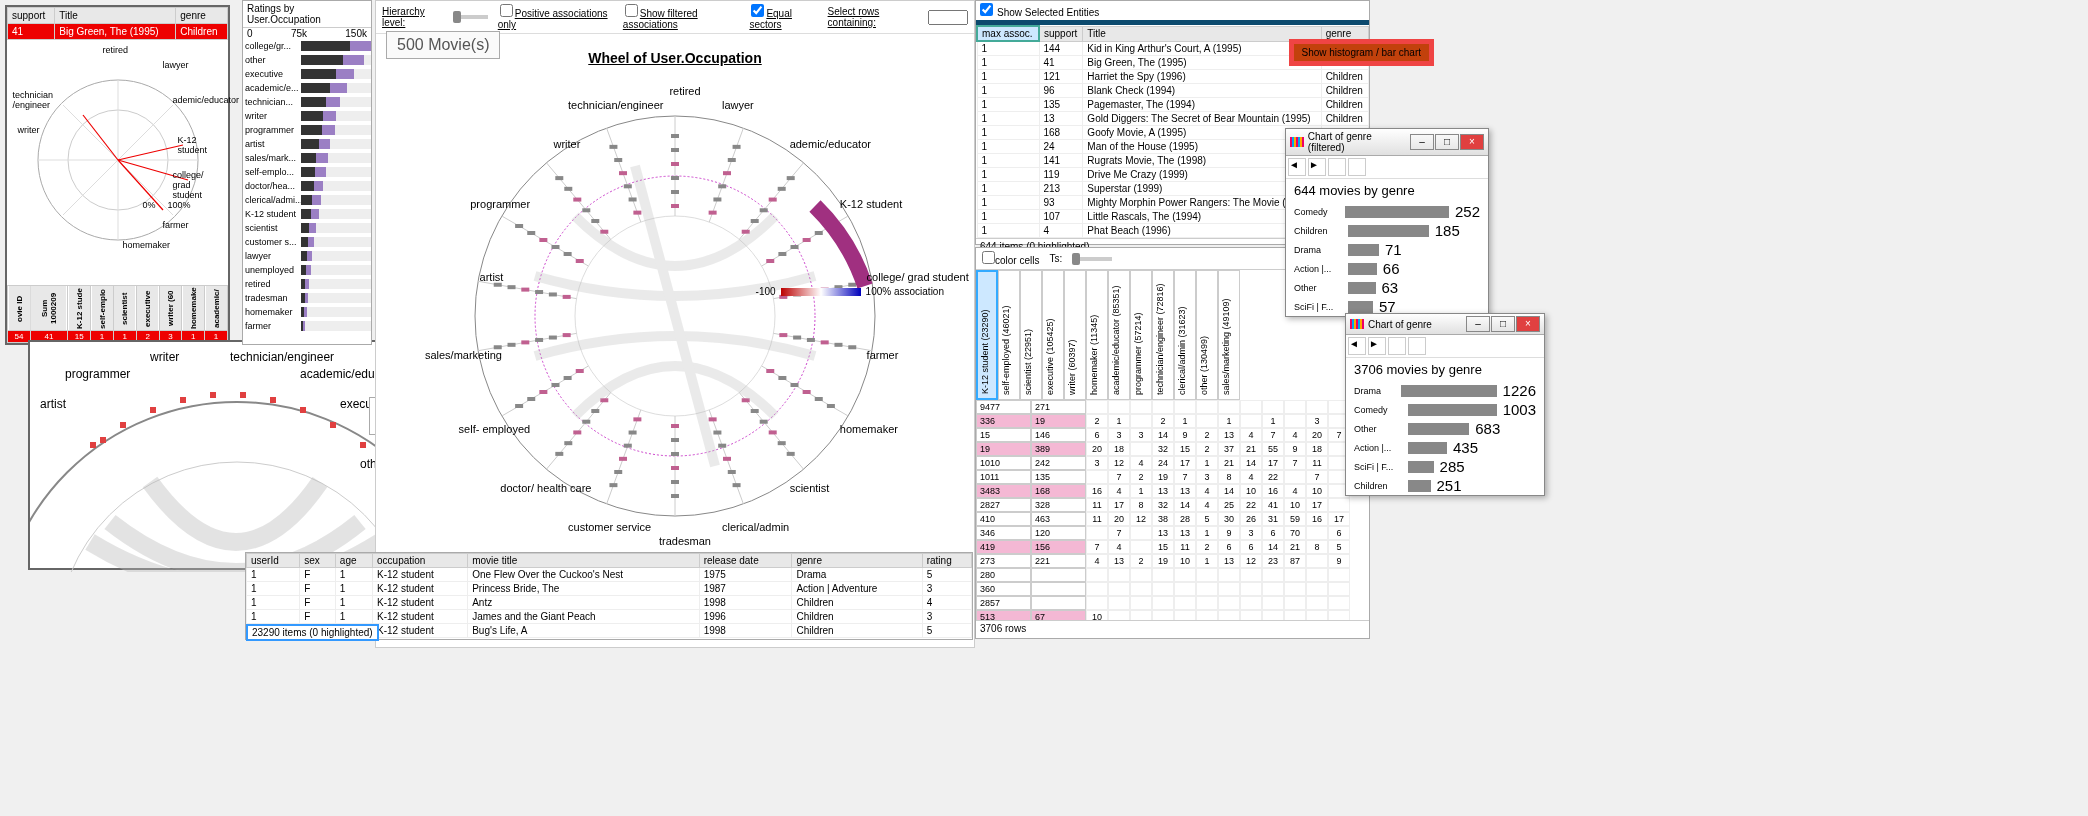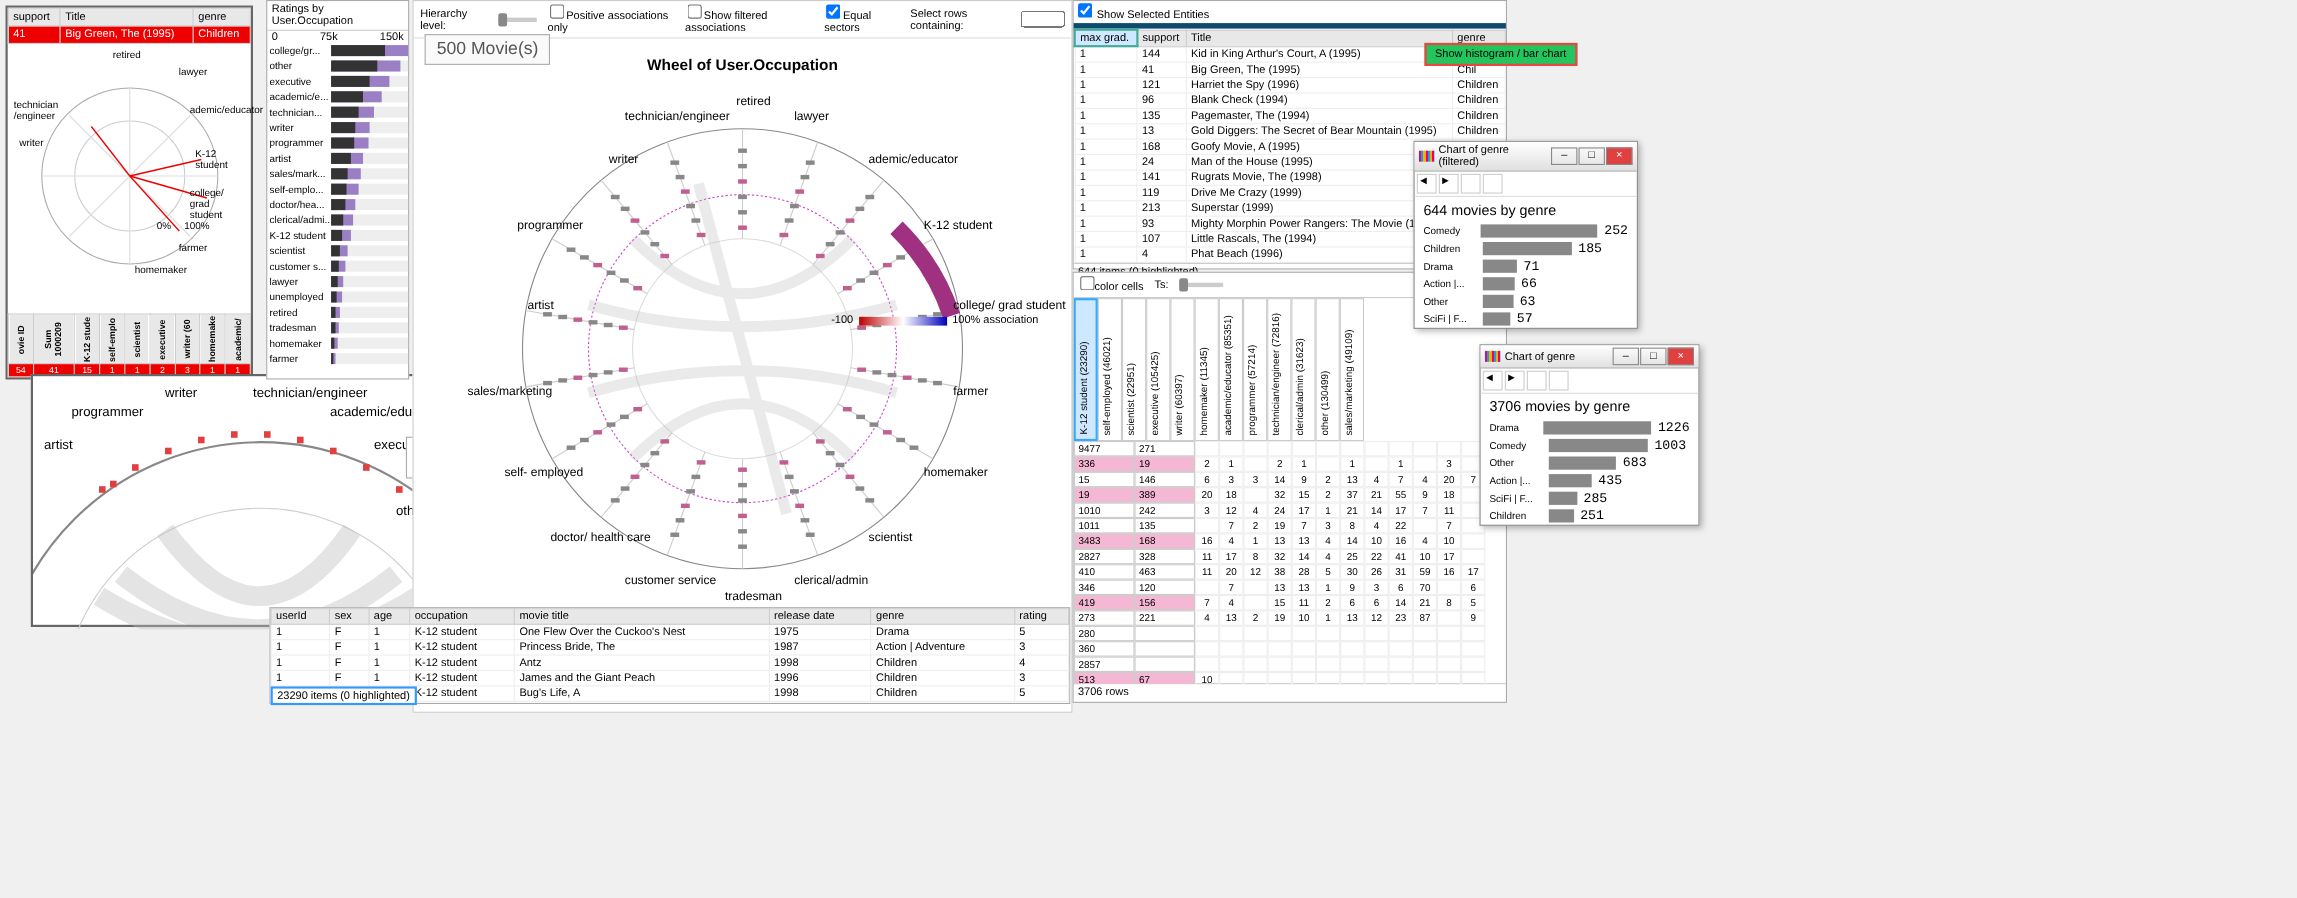--- a/index.html
+++ b/index.html
@@ -25,42 +25,42 @@
 .ratings-panel { position: absolute; left: 242px; top: 0; width: 130px; height: 345px; background: #fff; border: 1px solid #aaa; }
 .ratings-panel .title { font-size: 10px; padding: 2px 4px; border-bottom: 1px solid #ccc; }
 .ratings-panel .ticks { display: flex; justify-content: space-between; padding: 0 4px; font-size: 9px; }
 .ratings-row { display: flex; align-items: center; height: 14px; }
 .ratings-row .lbl { width: 58px; font-size: 9px; padding-left: 2px; overflow: hidden; white-space: nowrap; }
 .ratings-row .bar-holder { flex: 1; height: 10px; position: relative; background: #eee; }
 .ratings-row .bar-a { position: absolute; height: 100%; background: #9b7fc4; }
 .ratings-row .bar-b { position: absolute; height: 100%; background: #333; top: 0; }
 
 
-.wheel-area { position: absolute; left: 375px; top: 0; width: 600px; height: 648px; background: #fff; border: 1px solid #ccc; }
+.wheel-area { position: absolute; left: 375px; top: 0; width: 600px; height: 648px; background: #fff; border: 1px solid #ccc; text-decoration: underline; }
 .wheel-toolbar { display: flex; align-items: center; gap: 10px; padding: 3px 6px; border-bottom: 1px solid #ddd; font-size: 10px; }
 .wheel-toolbar input[type=checkbox] { margin: 0 2px; }
 .slider-mini { width: 40px; height: 4px; background: #ccc; position: relative; display: inline-block; }
 .slider-mini .thumb { position: absolute; width: 8px; height: 12px; background: #888; top: -4px; left: 0; border-radius: 2px; }
 .movie-count { position: absolute; left: 10px; top: 30px; border: 1px solid #aaa; padding: 4px 10px; font-size: 16px; color: #555; background: #fafafa; }
 .wheel-title { text-align: center; font-size: 14px; font-weight: bold; margin-top: 16px; }
 .big-wheel { width: 480px; height: 480px; margin: 10px auto 0; position: relative; }
 .wheel-labels span { position: absolute; font-size: 11px; white-space: nowrap; }
 .assoc-legend { position: absolute; right: 30px; top: 285px; font-size: 10px; display: flex; align-items: center; gap: 5px; }
 .assoc-grad { width: 80px; height: 8px; background: linear-gradient(to right, #b00, #fff, #00b); }
 
 
 .entities-panel { position: absolute; left: 975px; top: 0; width: 395px; height: 245px; background: #fff; border: 1px solid #aaa; }
 .entities-panel .hdr { padding: 2px 4px; border-bottom: 5px solid #0c4a6e; }
 .entities-panel .hdr input { margin-right: 4px; }
 .ent-table { width: 100%; border-collapse: collapse; }
 .ent-table th { background: #e8e8e8; text-align: left; padding: 1px 4px; border: 1px solid #ccc; font-weight: normal; font-size: 10px; }
 .ent-table th.max-assoc { background: #cde8ff; border: 2px solid #4a9; }
 .ent-table td { padding: 1px 4px; border: 1px solid #eee; font-size: 10px; }
 .ent-footer { padding: 2px 4px; border-top: 1px solid #ccc; font-size: 10px; }
-.hist-btn { position: absolute; right: -65px; top: 38px; background: #22c55e; border: 2px solid #ef4444; padding: 3px 8px; font-size: 10px; z-index: 5; }
+.hist-btn { position: absolute; right: -65px; top: 38px; background: #c2410c; border: 5px solid #ef4444; padding: 3px 8px; font-size: 10px; z-index: 5; }
 
 
 .cont-panel { position: absolute; left: 975px; top: 247px; width: 395px; height: 392px; background: #fff; border: 1px solid #aaa; overflow: hidden; }
 .cont-toolbar { padding: 3px 6px; border-bottom: 1px solid #ccc; display: flex; align-items: center; gap: 10px; }
 .cont-head { display: flex; }
 .cont-corner { width: 110px; height: 130px; border: 1px solid #ccc; display: flex; flex-direction: column; justify-content: space-around; align-items: center; font-size: 9px; }
 .cont-cols { display: flex; flex: 1; }
 .cont-col { width: 22px; height: 130px; border: 1px solid #ccc; writing-mode: vertical-rl; transform: rotate(180deg); text-align: left; padding: 4px 2px; font-size: 9px; }
 .cont-col.sel { background: #cde8ff; border: 2px solid #3af; }
 .cont-body { overflow-y: auto; height: 220px; }
@@ -84,21 +84,21 @@
 .chart-win .titlebar .ttl { display: flex; align-items: center; gap: 4px; font-size: 11px; }
 .chart-win .winbtns { display: flex; gap: 1px; }
 .chart-win .winbtn { width: 24px; height: 16px; border: 1px solid #888; font-size: 10px; text-align: center; line-height: 14px; cursor: pointer; }
 .chart-win .winbtn.close { background: #e04040; color: #fff; }
 .chart-win .iconbar { display: flex; gap: 2px; padding: 2px; border-bottom: 1px solid #ddd; }
 .chart-win .iconbar .ib { width: 18px; height: 18px; border: 1px solid #ccc; }
 .chart-win .chart-title { font-size: 13px; padding: 4px 8px; }
 .chart-win .bar-row { display: flex; align-items: center; padding: 1px 8px; gap: 4px; }
 .chart-win .bar-row .lbl { width: 50px; font-size: 9px; }
 .chart-win .bar-row .bar { height: 12px; background: #888; position: relative; }
-.chart-win .bar-row .val { font-size: 12px; margin-left: 2px; font-family: Liberation Mono, monospace; }
+.chart-win .bar-row .val { font-size: 15px; margin-left: 2px; }
 
 .chart-icon { width: 14px; height: 10px; display: inline-block; background: repeating-linear-gradient(90deg, #e06, #e06 2px, #0ae 2px, #0ae 4px, #fa0 4px, #fa0 6px); }
 
 
 .mini-cross { position: absolute; bottom: 0; left: 0; width: 100%; }
 .mini-cross table { width: 100%; border-collapse: collapse; margin-top: 37px; }
 .mini-cross th, .mini-cross td { border: 1px solid #ccc; padding: 1px 2px; font-size: 8px; text-align: center; }
 .mini-cross th { background: #e8e8e8; writing-mode: vertical-rl; transform: rotate(180deg); height: 45px; }
 .mini-cross tr.r td { background: #e00; color: #fff; }
 
@@ -583,21 +583,21 @@
 </div>
 
 <div class="entities-panel">
   <div class="hdr">
     <label><input type="checkbox" checked="" style=""><span>Show Selected Entities</span></label>
   </div>
   <div class="hist-btn">Show histogram / bar chart</div>
   <table class="ent-table">
     <tbody>
         <tr>
-      <th class="max-assoc">max grad.</th>
+      <th class="max-assoc">max assoc.</th>
       <th>support</th>
       <th>Title</th>
       <th>genre</th>
     </tr>
     </tbody>
       <tbody id="ent-body">
         <tr>
           <td>1</td>
           <td>144</td>
           <td>Kid in King Arthur's Court, A (1995)</td>

